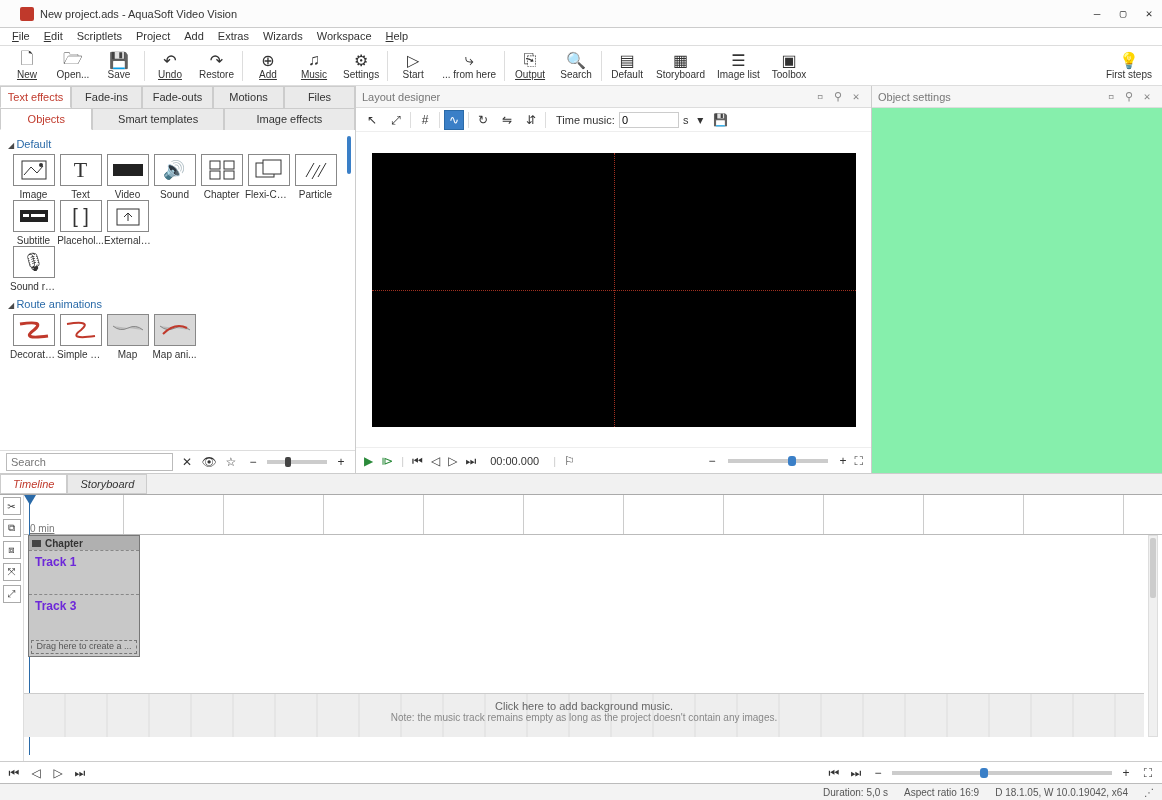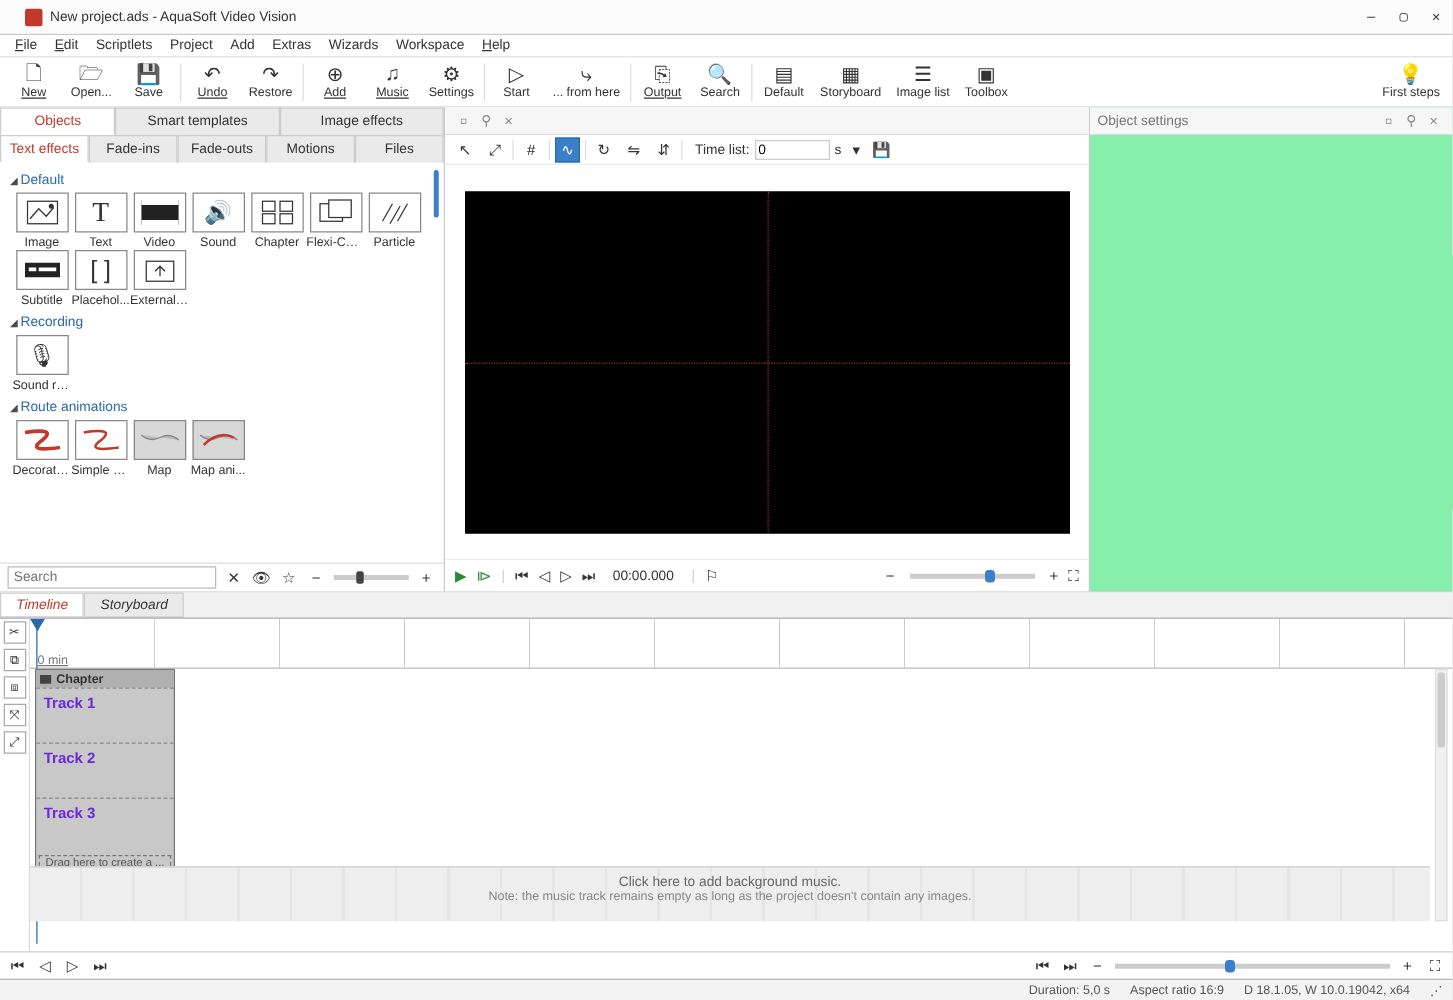--- a/index.html
+++ b/index.html
@@ -202,32 +202,32 @@
   <div class="spacer"></div>
   <div class="tbtn">
       <span class="glyph" style="color:#3a7fc7">💡</span>
       <span class="lbl">First steps</span>
     </div>
 </div>
 
 <div class="main">
 
   <div class="left">
-    <div class="tabrow sub">
-      <div class="tab active" style="flex:0.7">Objects</div>
-      <div class="tab">Smart templates</div>
-      <div class="tab">Image effects</div>
-    </div>
     <div class="tabrow">
       <div class="tab active">Text effects</div>
       <div class="tab">Fade-ins</div>
       <div class="tab">Fade-outs</div>
       <div class="tab">Motions</div>
       <div class="tab">Files</div>
     </div>
+    <div class="tabrow sub">
+      <div class="tab active" style="flex:0.7">Objects</div>
+      <div class="tab">Smart templates</div>
+      <div class="tab">Image effects</div>
+    </div>
     <div class="objpanel">
       <div class="grouphdr">Default</div>
       <div class="items">
         <div class="item">
             <div class="ibox">
               <svg width="26" height="20">
                 <rect x="1" y="1" width="24" height="18" fill="none" stroke="#333"></rect>
                 <polyline points="3,15 10,7 16,13 22,6" fill="none" stroke="#333"></polyline>
                 <circle cx="20" cy="5" r="2" fill="#333"></circle>
               </svg>
@@ -299,21 +299,20 @@
         <div class="item">
             <div class="ibox">
               <svg width="26" height="22">
                 <rect x="2" y="4" width="22" height="16" fill="none" stroke="#333"></rect>
                 <path d="M13 16 L13 8 M9 12 L13 8 L17 12" fill="none" stroke="#333"></path>
               </svg>
             </div>
             <div class="ilbl">External ...</div>
           </div>
       </div>
-      <div class="grouphdr">Recording</div>
       <div class="items">
         <div class="item">
             <div class="ibox">🎙</div>
             <div class="ilbl">Sound re...</div>
           </div>
       </div>
       <div class="grouphdr">Route animations</div>
       <div class="items">
         <div class="item route red">
             <div class="ibox">
@@ -356,38 +355,39 @@
       <span class="iconbtn">👁</span>
       <span class="iconbtn">☆</span>
       <span class="iconbtn">−</span>
       <div class="zoomslider"></div>
       <span class="iconbtn">+</span>
     </div>
   </div>
 
   <div class="center">
     <div class="panelhdr">
+      <span class="ttl">Layout designer</span>
       <span class="pbtn">▫</span>
       <span class="pbtn">⚲</span>
       <span class="pbtn">✕</span>
     </div>
     <div class="designertb">
       <div class="dtbtn">↖</div>
       <div class="dtbtn">⤢</div>
       <div class="dsep"></div>
       <div class="dtbtn">#</div>
       <div class="dsep"></div>
       <div class="dtbtn active">∿</div>
       <div class="dsep"></div>
       <div class="dtbtn">↻</div>
       <div class="dtbtn">⇋</div>
       <div class="dtbtn">⇵</div>
       <div class="dsep"></div>
       <div class="timemark">
-        <span>Time list:</span>
+        <span>Time music:</span>
         <input value="0" style="">
         <span>s</span>
         <span class="iconbtn">▾</span>
         <span class="iconbtn">💾</span>
       </div>
     </div>
     <div class="canvaswrap">
         <div class="canvas"></div>
       </div>
     <div class="playerctrl">
@@ -436,21 +436,20 @@
       <div class="ruler">
         <div class="cursor"></div>
         <span class="rl">0 min</span>
       </div>
       <div class="chapter">
         <div class="chdr">
             <span class="sq"></span>
             <span>Chapter</span>
           </div>
         <div class="trk">Track 1</div>
-        <div class="trk">Track 2</div>
         <div class="trk">Track 3</div>
         <div class="drag"><span>Drag here to create a ...</span></div>
       </div>
       <div class="music">
         <div>Click here to add background music.</div>
         <div class="note">Note: the music track remains empty as long as the project doesn't contain any images.</div>
       </div>
       <div class="vscroll"></div>
     </div>
   </div>

